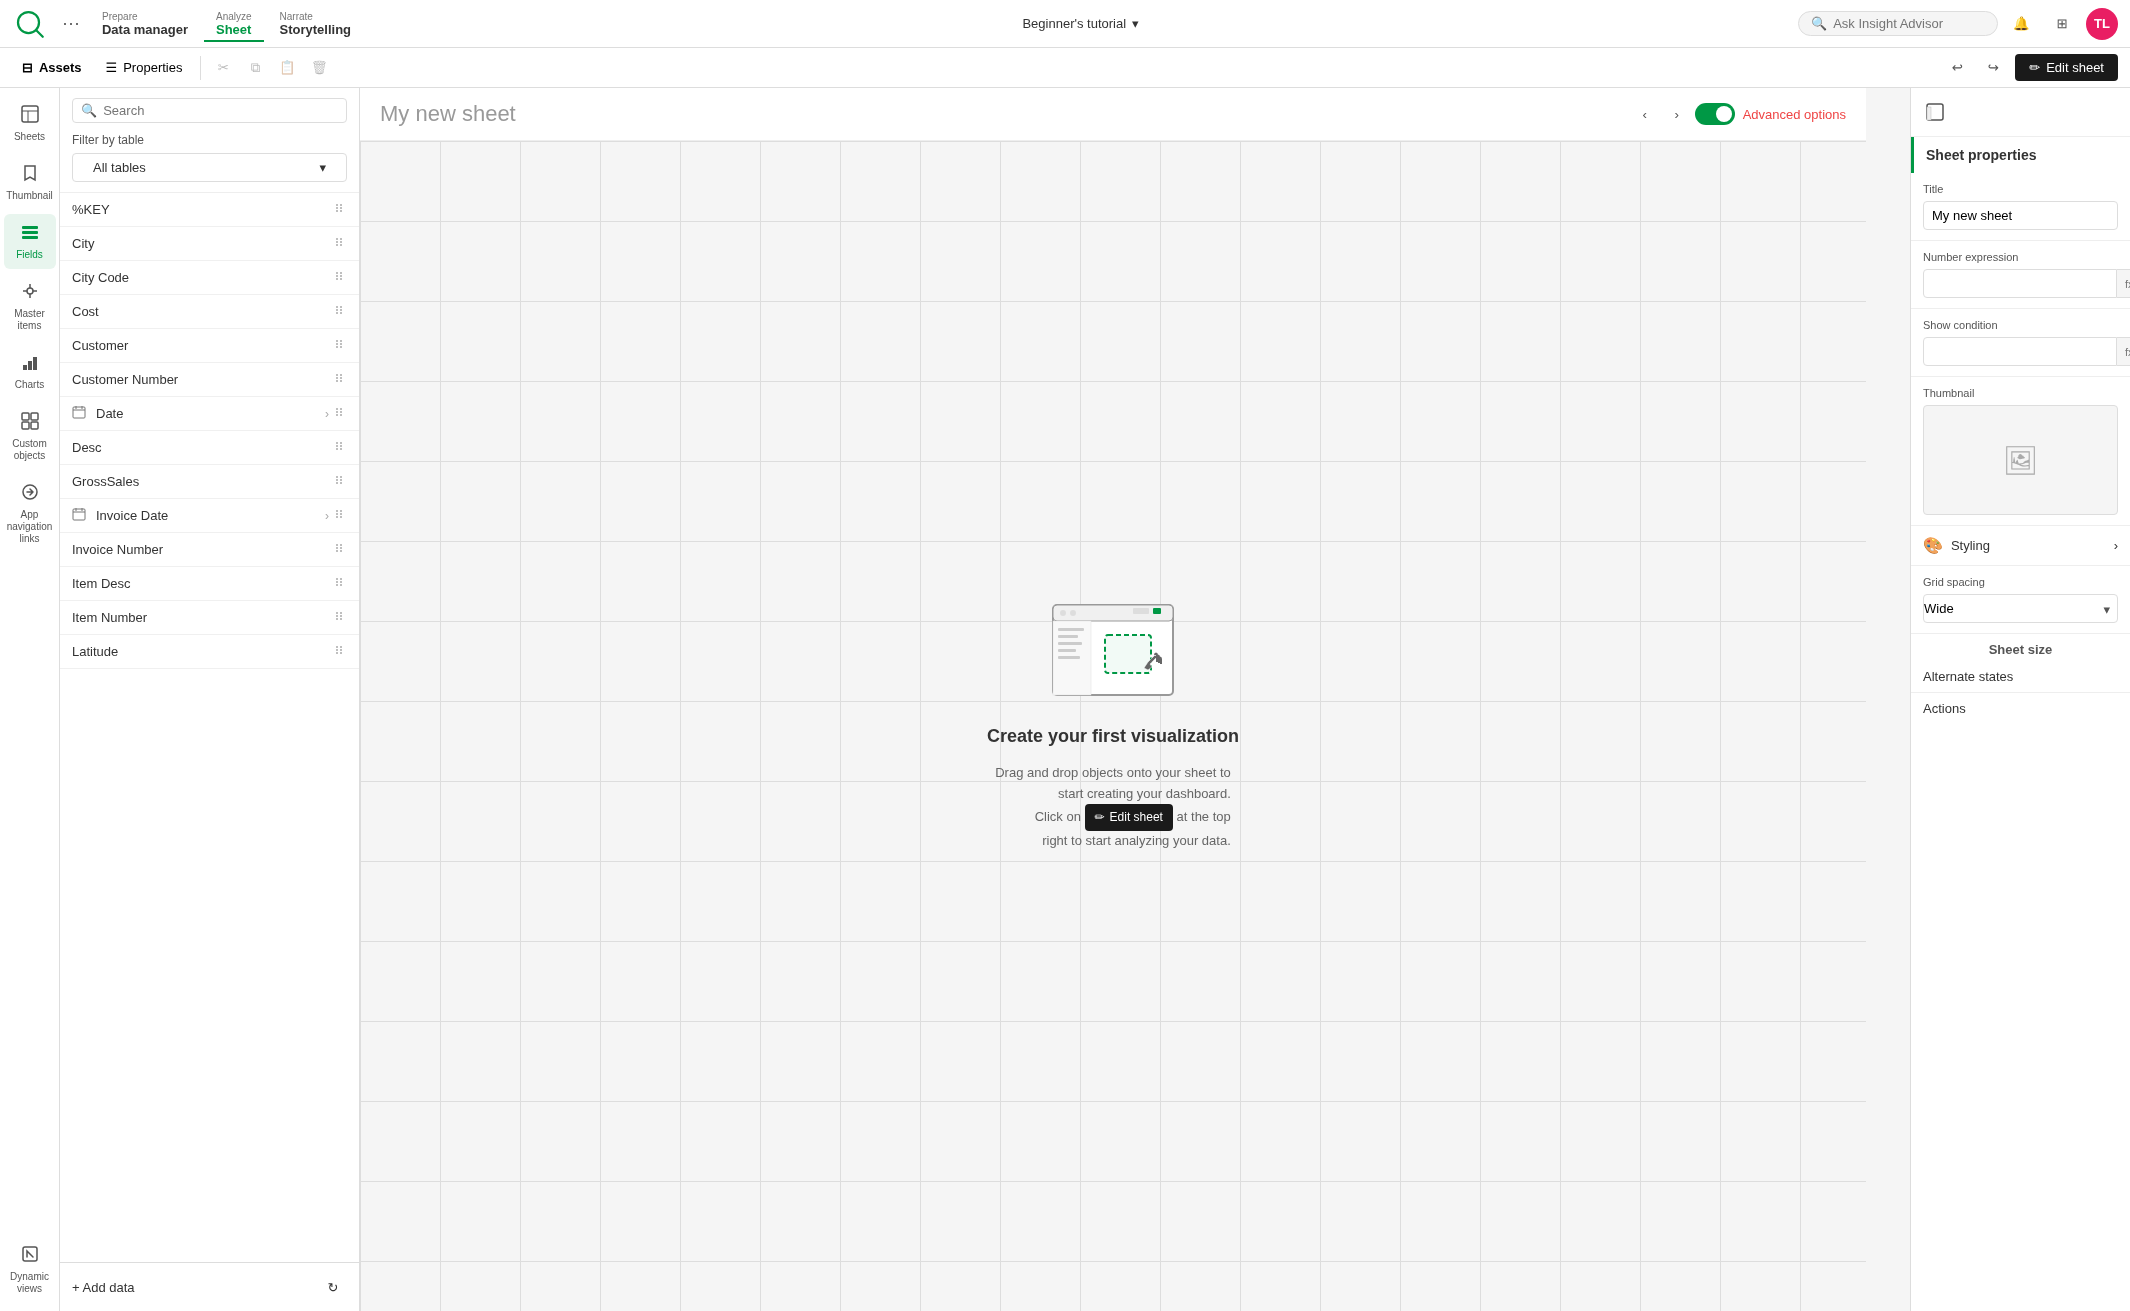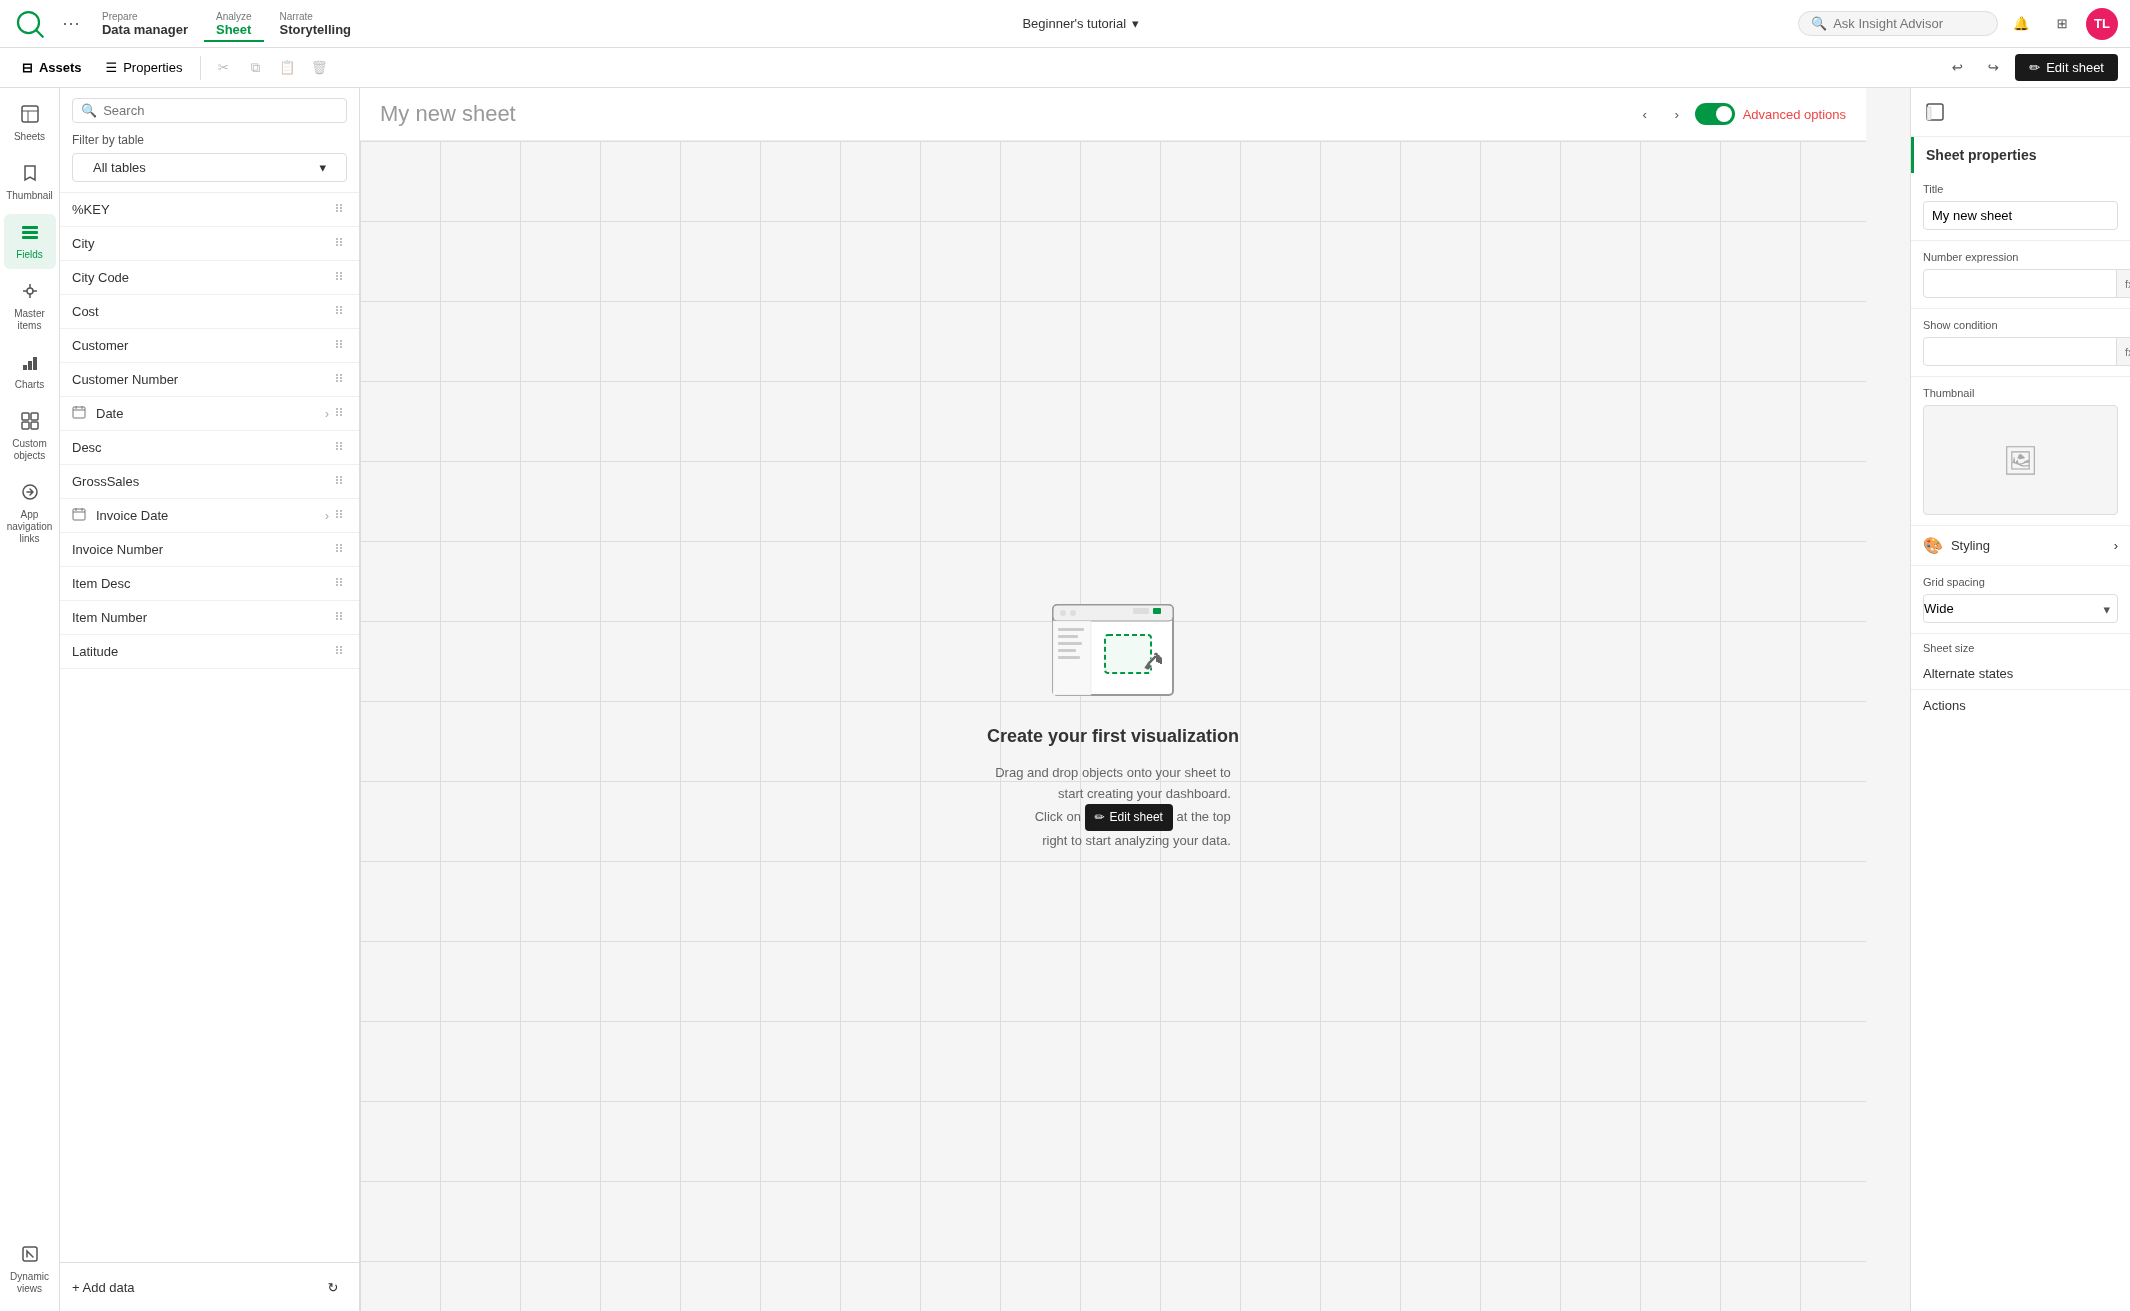--- a/index.html
+++ b/index.html
@@ -213,21 +213,21 @@
     .grid-select {
       width: 100%; border: 1px solid #ddd; border-radius: 4px;
       padding: 6px 0; font-size: 13px; outline: none; appearance: none; background: #fff;
       cursor: pointer;
     }
     .select-wrapper { position: relative; }
     .select-wrapper::after {
       content: '▾'; position: absolute; right: 8px; top: 50%; transform: translateY(-50%);
       pointer-events: none; color: #555;
     }
-    .sheet-size-label { font-size: 11px; color: #555; padding: 8px 12px 4px; font-weight: 400; }
+    .sheet-size-label { font-size: 13px; color: #555; padding: 8px 12px 4px; font-weight: 700; text-align: center; }
     .alt-states-row { padding: 8px 12px; border-bottom: 1px solid #eee; font-size: 13px; font-weight: 500; }
     .actions-row { padding: 8px 12px; font-size: 13px; font-weight: 500; }
   </style>
 </head>
 <body>
 
 <div class="top-nav">
   <div class="qlik-logo">
     <svg viewBox="0 0 40 40" fill="none" xmlns="http://www.w3.org/2000/svg">
       <circle cx="18" cy="18" r="14" stroke="#009845" stroke-width="3" fill="none"></circle>

